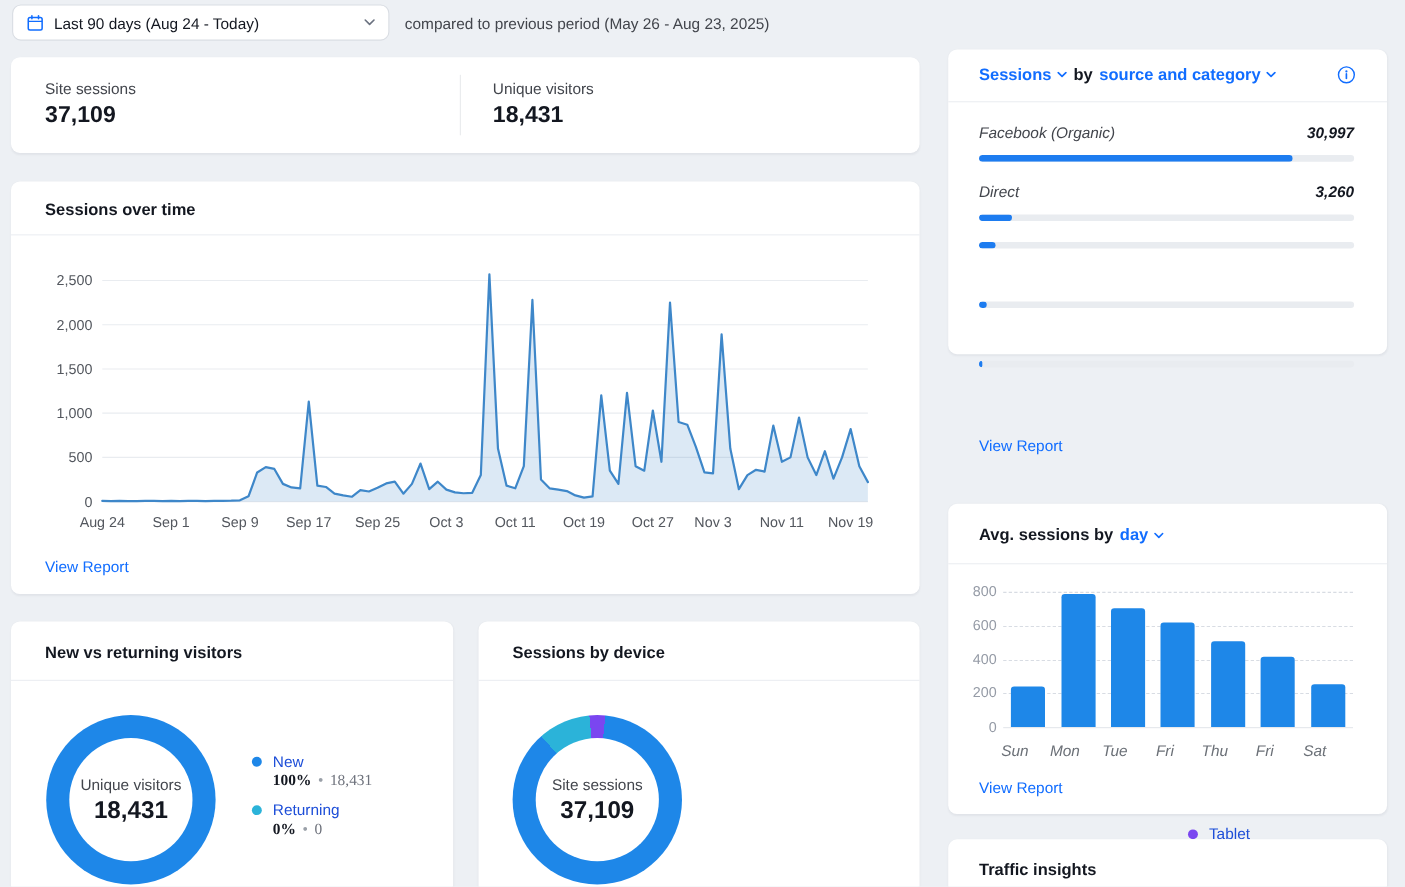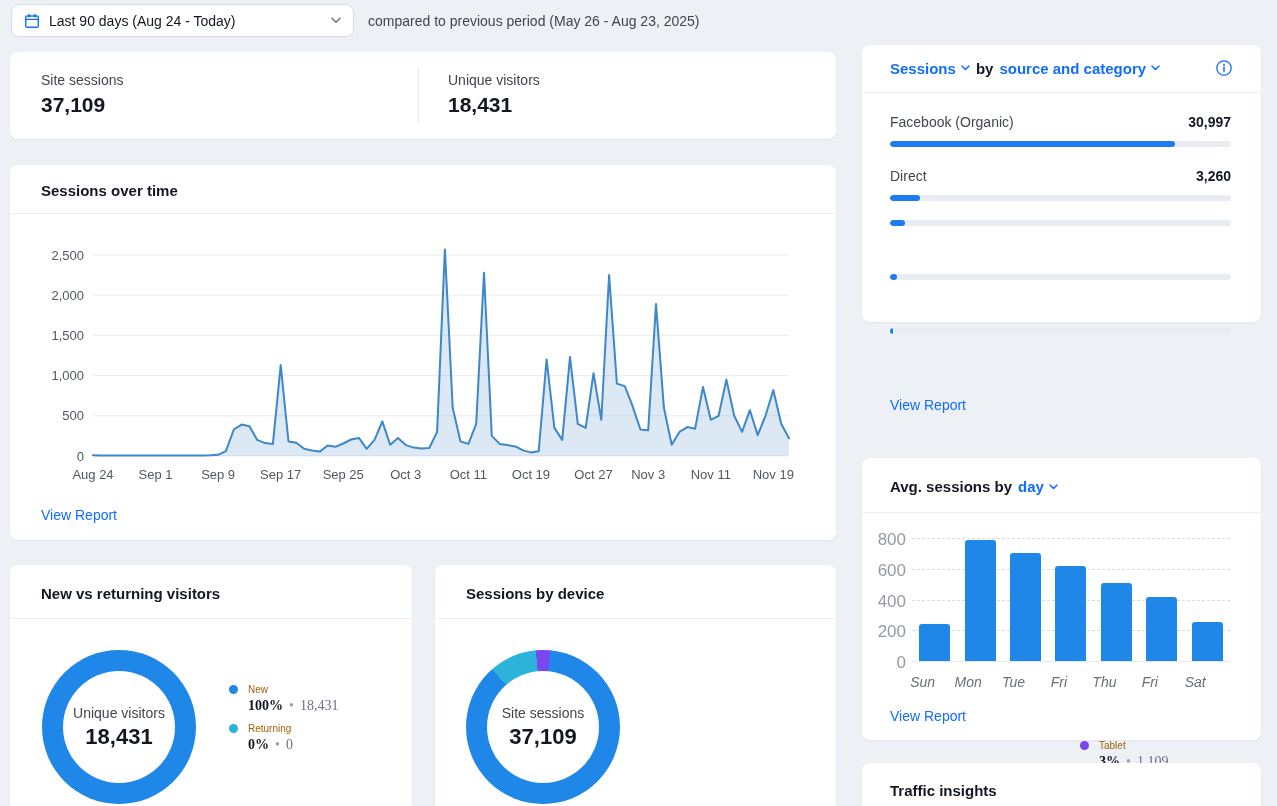--- a/index.html
+++ b/index.html
@@ -47,49 +47,49 @@
     display:flex; flex-direction:column; align-items:center; justify-content:center; }
   .donut-center-label { font-size:14px; color:#42454c; margin-bottom:3px; }
   .donut-center-value { font-size:22px; font-weight:600; color:#131720; }
 
   .legend { position:absolute; display:flex; flex-direction:column; gap:9px; }
   #nvr-legend { left:219px; top:119px; }
   #dev-legend { left:645px; top:97px; }
   .legend-item { }
   .legend-top { display:flex; align-items:center; gap:10px; }
   .legend-dot { width:9px; height:9px; border-radius:50%; display:inline-block; }
-  .legend-label { font-size:10px; color:#a16207; }
+  .legend-label { font-size:14px; color:#1d4ed8; }
   .legend-line { margin:3px 0 0 19px; font-size:14px; color:#6e727c;font-family:Liberation Serif, serif; }
   .legend-line b { color:#131720; font-weight:700; }
   .legend-line .sep { color:#9aa0a8; margin:0 6px; }
 
   
   #src-card { left:862px; top:45px; width:399px; height:277px; }
   .src-header { position:absolute; left:28px; top:14px; right:28px; display:flex; align-items:center; gap:6px; }
   .dd { display:flex; align-items:center; gap:5px; cursor:pointer; font-size:15px; font-weight:700; color:#116dff; }
   .by-word { font-size:15px; font-weight:700; color:#131720; }
   .src-header .info { margin-left:auto; cursor:pointer; display:flex; }
   #src-card .hline { top:47px; }
   #src-rows { position:absolute; left:28px; right:30px; top:61px; }
   .source-row { height:46px; margin-bottom:8px; }
-  .source-top { display:flex; justify-content:space-between; align-items:center; height:20px; margin-top:6px; margin-bottom:9px; }
+  .source-top { display:flex; justify-content:space-between; align-items:flex-start; height:20px; margin-top:6px; margin-bottom:9px;font-style:italic; }
   .source-label { font-size:14px; color:#42454c; }
   .source-value { font-size:14px; font-weight:700; color:#131720; }
   .bar-track { height:6px; background:#e9ecf0; border-radius:3px; overflow:hidden; }
   .bar-fill { height:6px; background:#1d7cf0; border-radius:3px; }
   #src-view { position:absolute; left:28px; top:352px; }
 
   
   #avg-card { left:862px; top:458px; width:399px; height:282px; }
   .avg-header { position:absolute; left:28px; top:20px; display:flex; align-items:center; gap:6px; }
   .avg-header .card-title { position:static; }
   #avg-card .hline { top:54px; }
   .grid-line { position:absolute; left:50px; width:318px; border-top:1px dashed #d8dce3; }
   .grid-line.zero { border-top:1px solid #e4e7ec; }
-  .ytick-label { position:absolute; left:8px; width:36px; text-align:right; font-size:17px; color:#959ba6; }
+  .ytick-label { position:absolute; left:8px; width:36px; text-align:right; font-size:13px; color:#959ba6; }
   .bars-row { position:absolute; left:50px; top:80px; width:318px; height:123px; display:flex; align-items:flex-end; }
   .bars-row .cell { flex:1; display:flex; justify-content:center; }
   .vbar { width:31px; background:#1e87e8; border-radius:3px 3px 0 0; }
   .days-row { position:absolute; left:38px; top:216px; width:318px; display:flex;font-style:italic; }
   .days-row .day { flex:1; text-align:center; font-size:14px; color:#6b7077; }
   #avg-view { position:absolute; left:28px; top:250px; }
 
   
   #ti-card { left:862px; top:763px; width:399px; height:80px; }
   #ti-card .card-title { position:absolute; left:28px; top:19px; }

